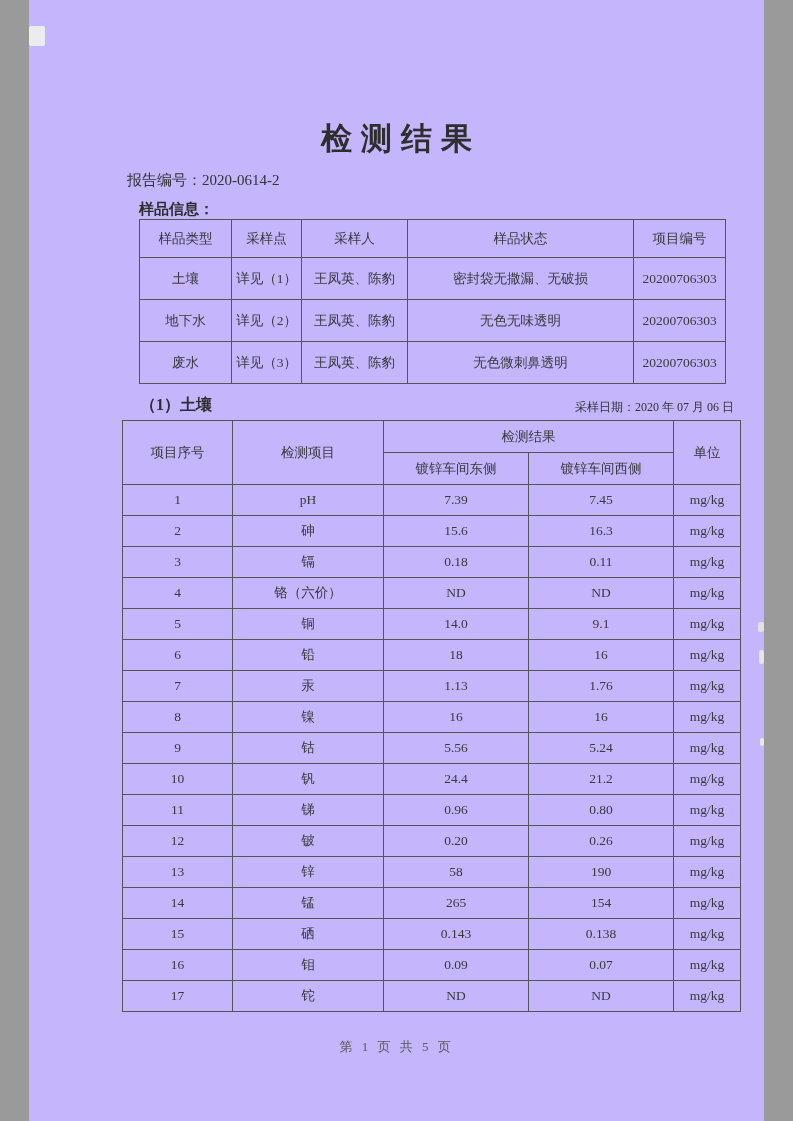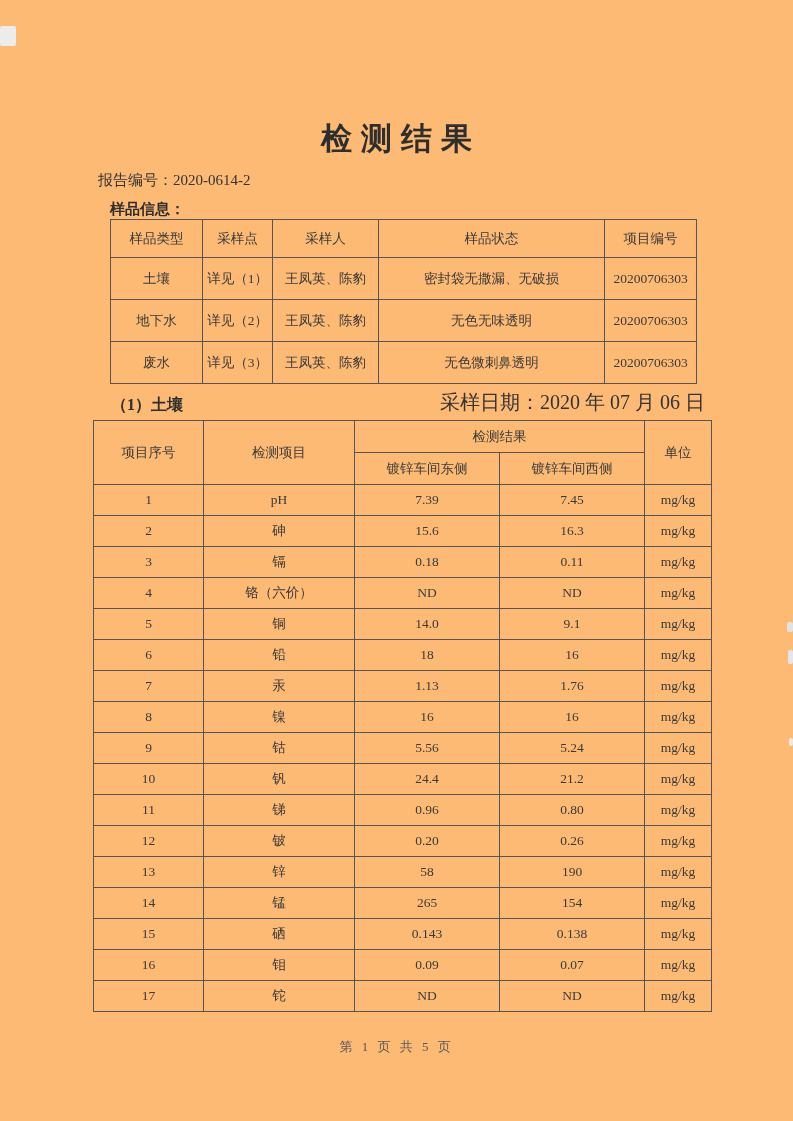--- a/index.html
+++ b/index.html
@@ -1,23 +1,23 @@
 <!DOCTYPE html>
 <html><head>
 <meta charset="utf-8">
 <style>
   * { margin: 0; padding: 0; box-sizing: border-box; }
   html, body { background: #9a9a9a; }
   body { font-family: "Liberation Serif", "DejaVu Serif", serif; }
   .page {
     position: relative;
-    width: 793px;
+    width: 735px;
     height: 1121px;
     margin: 0 auto;
-    background: #fdba74;
+    background: #c4b5fd;
     color: #383838;
     overflow: hidden;
   }
   .doc-title {
     position: absolute;
     top: 118px;
     left: 0;
     width: 100%;
     text-align: center;
     font-size: 31px;
@@ -75,21 +75,21 @@
     justify-content: space-between;
     align-items: flex-end;
   }
   .section-label {
     font-size: 16px;
     font-weight: bold;
     color: #2e2e2e;
     padding-left: 18px;
   }
   .section-date {
-    font-size: 20px;
+    font-size: 12px;
     color: #333;
     padding-right: 6px;
   }
   .result-table {
     position: absolute;
     left: 93px;
     top: 420px;
     width: 618px;
   }
   .result-table thead tr { height: 32px; }

